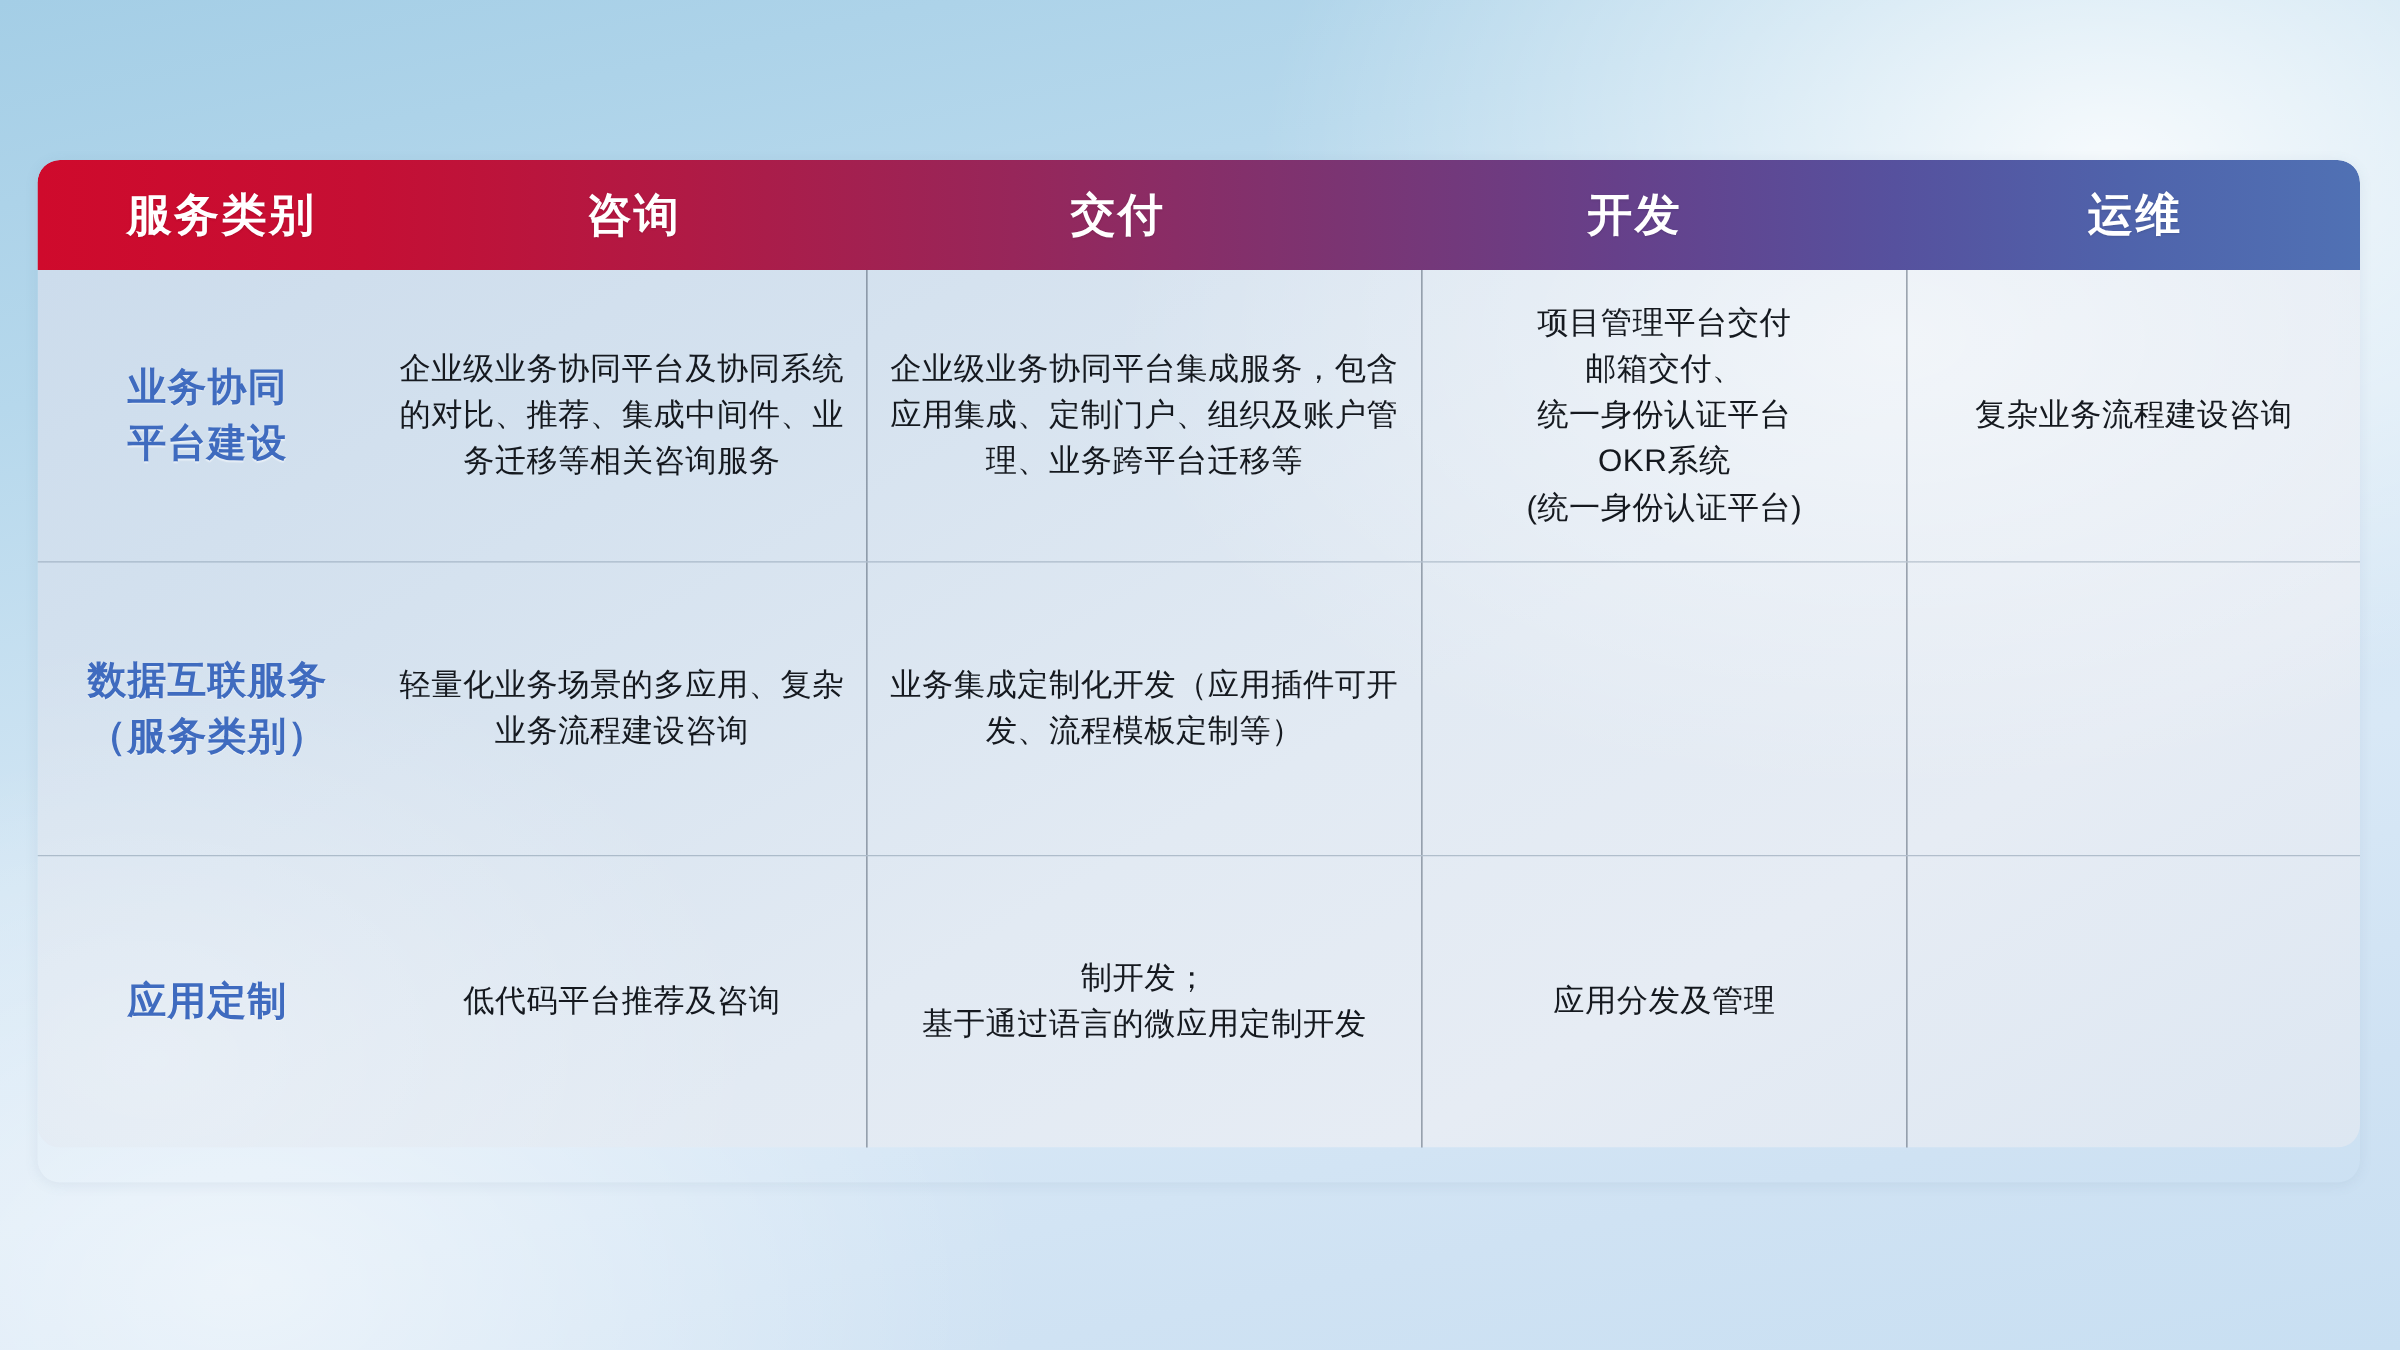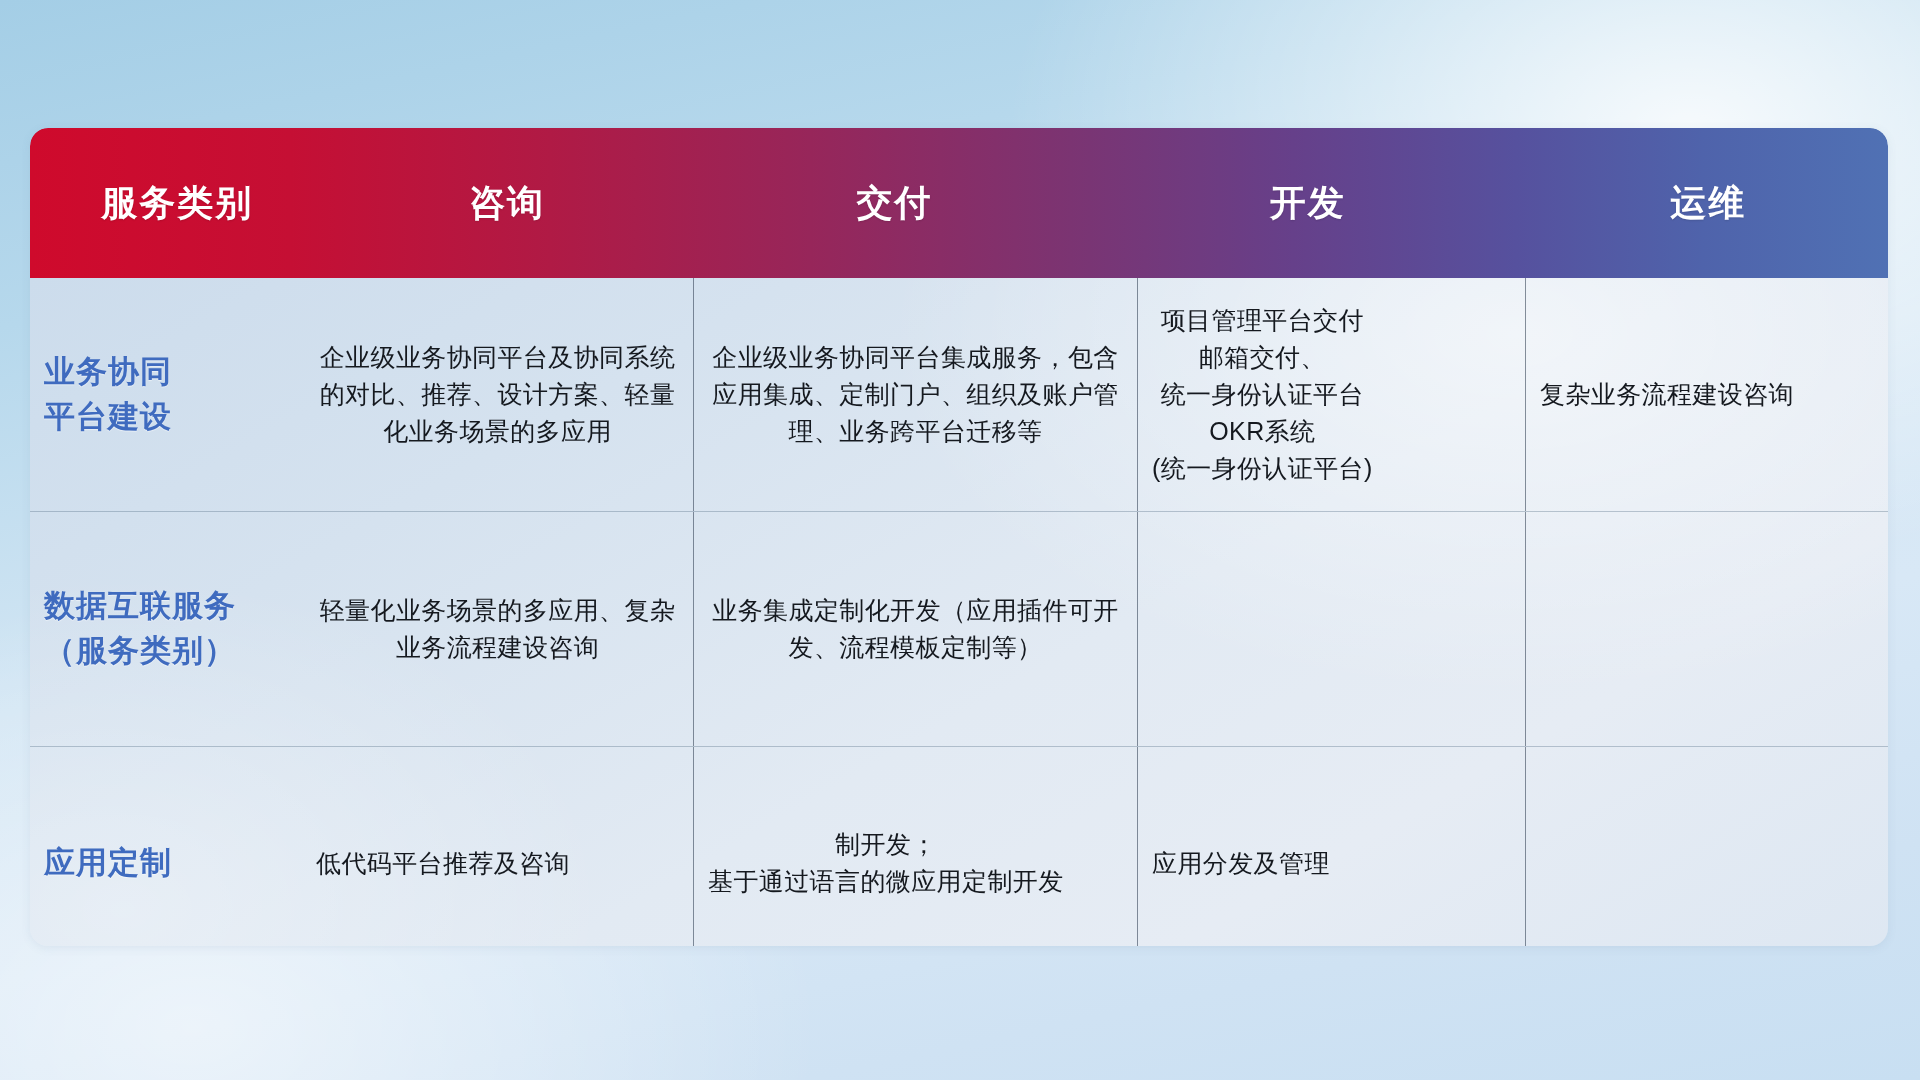--- a/index.html
+++ b/index.html
@@ -27,21 +27,21 @@
     width: 1858px;
     height: 818px;
     border-radius: 18px;
     overflow: hidden;
     box-shadow: 0 2px 10px rgba(90,120,150,0.10);
   }
 
   
   .thead {
     display: flex;
-    height: 150px;
+    height: 88px;
     background: linear-gradient(90deg,
         #cf0a2c 0%,
         #c50f34 14%,
         #b01a45 28%,
         #97265a 42%,
         #7b3472 56%,
         #66408a 68%,
         #56519e 80%,
         #4f63ab 90%,
         #5071b4 100%);
@@ -75,21 +75,21 @@
   .tr {
     display: flex;
     flex: 1 1 0;
     border-bottom: 1px solid rgba(80,105,130,0.35);
   }
   .tr:last-child { border-bottom: none; }
 
   .td {
     display: flex;
     align-items: center;
-    justify-content: flex-start;
+    justify-content: center;
     padding: 10px 14px;
     border-right: 1px solid rgba(40,55,75,0.55);
     text-align: center;
     line-height: 1.42;
   }
   .td:last-child { border-right: none; }
 
   
   .td.c1 { border-right: none; }
 
@@ -135,21 +135,21 @@
   <div class="tbody">
 
     <div class="tr">
       <div class="td c1">
         <div class="cat">
           <div>业务协同</div>
           <div>平台建设</div>
         </div>
       </div>
       <div class="td c2">
-        <div class="cell-text">企业级业务协同平台及协同系统的对比、推荐、设计方案、轻量化业务场景的多应用</div>
+        <div class="cell-text">企业级业务协同平台及协同系统的对比、推荐、集成中间件、业务迁移等相关咨询服务</div>
       </div>
       <div class="td c3">
         <div class="cell-text">企业级业务协同平台集成服务，包含应用集成、定制门户、组织及账户管理、业务跨平台迁移等</div>
       </div>
       <div class="td c4">
         <div class="cell-text">
           <div>项目管理平台交付</div>
           <div>邮箱交付、</div>
           <div>统一身份认证平台</div>
           <div>OKR系统</div>

